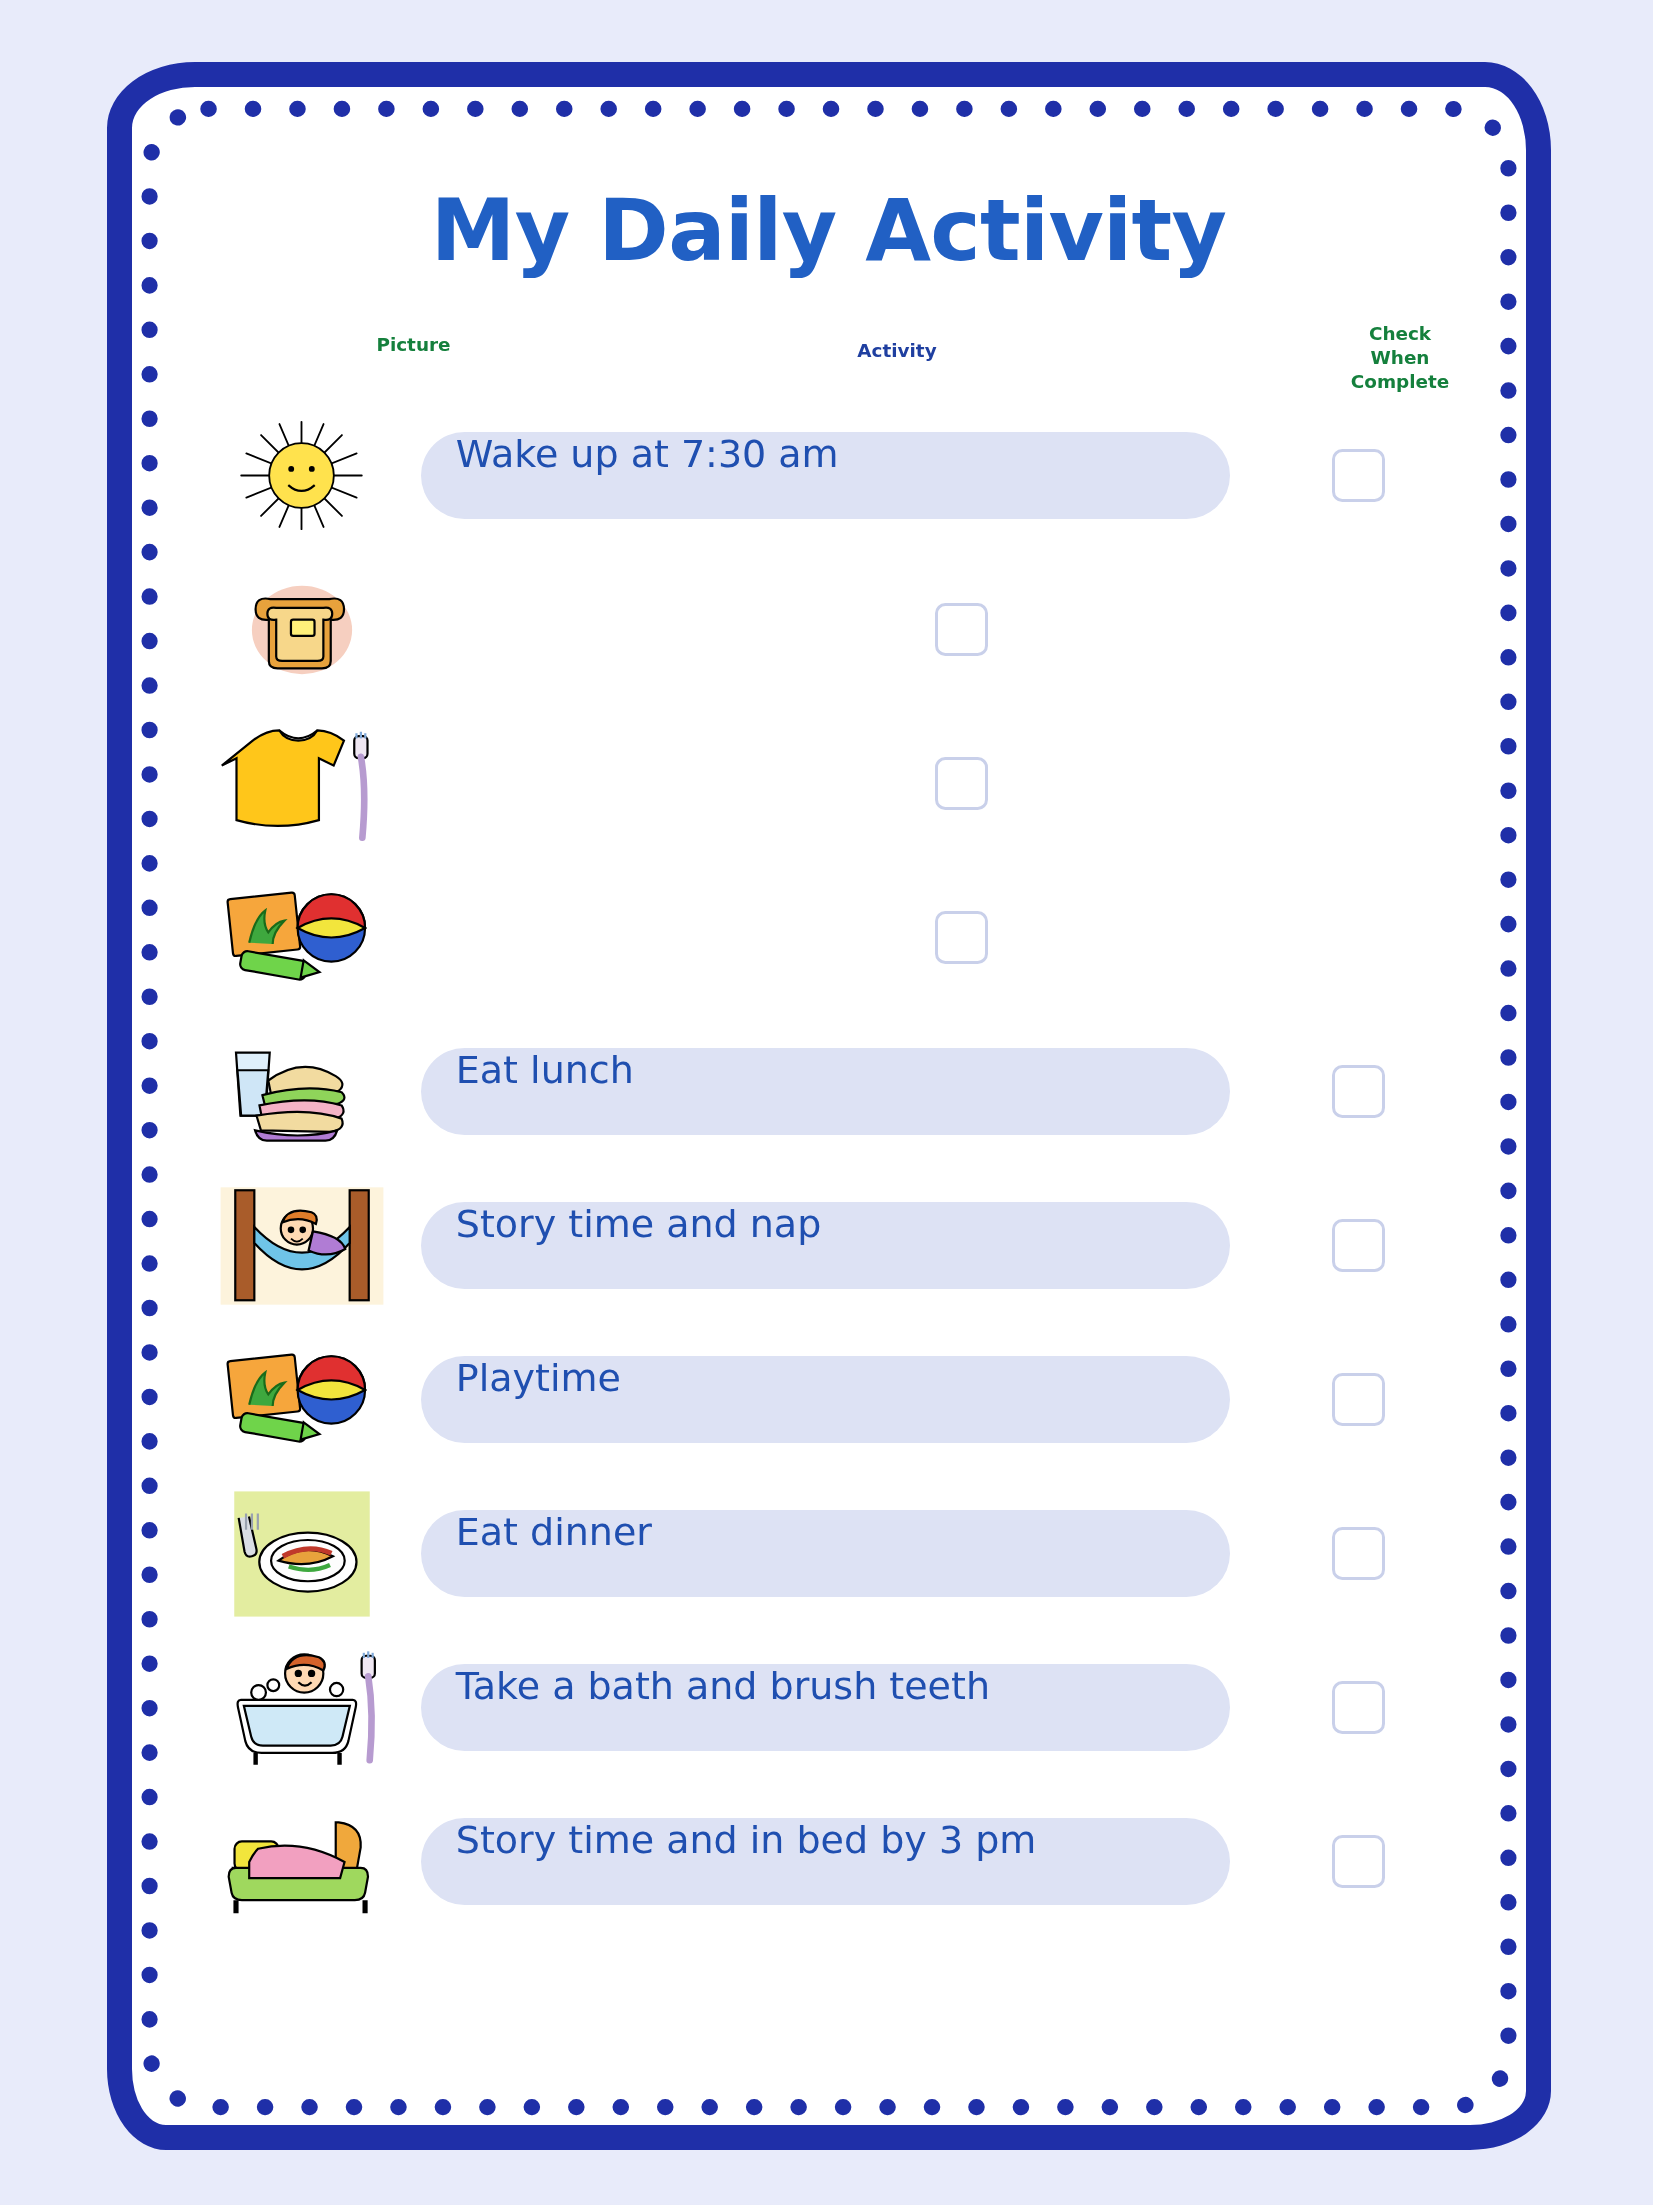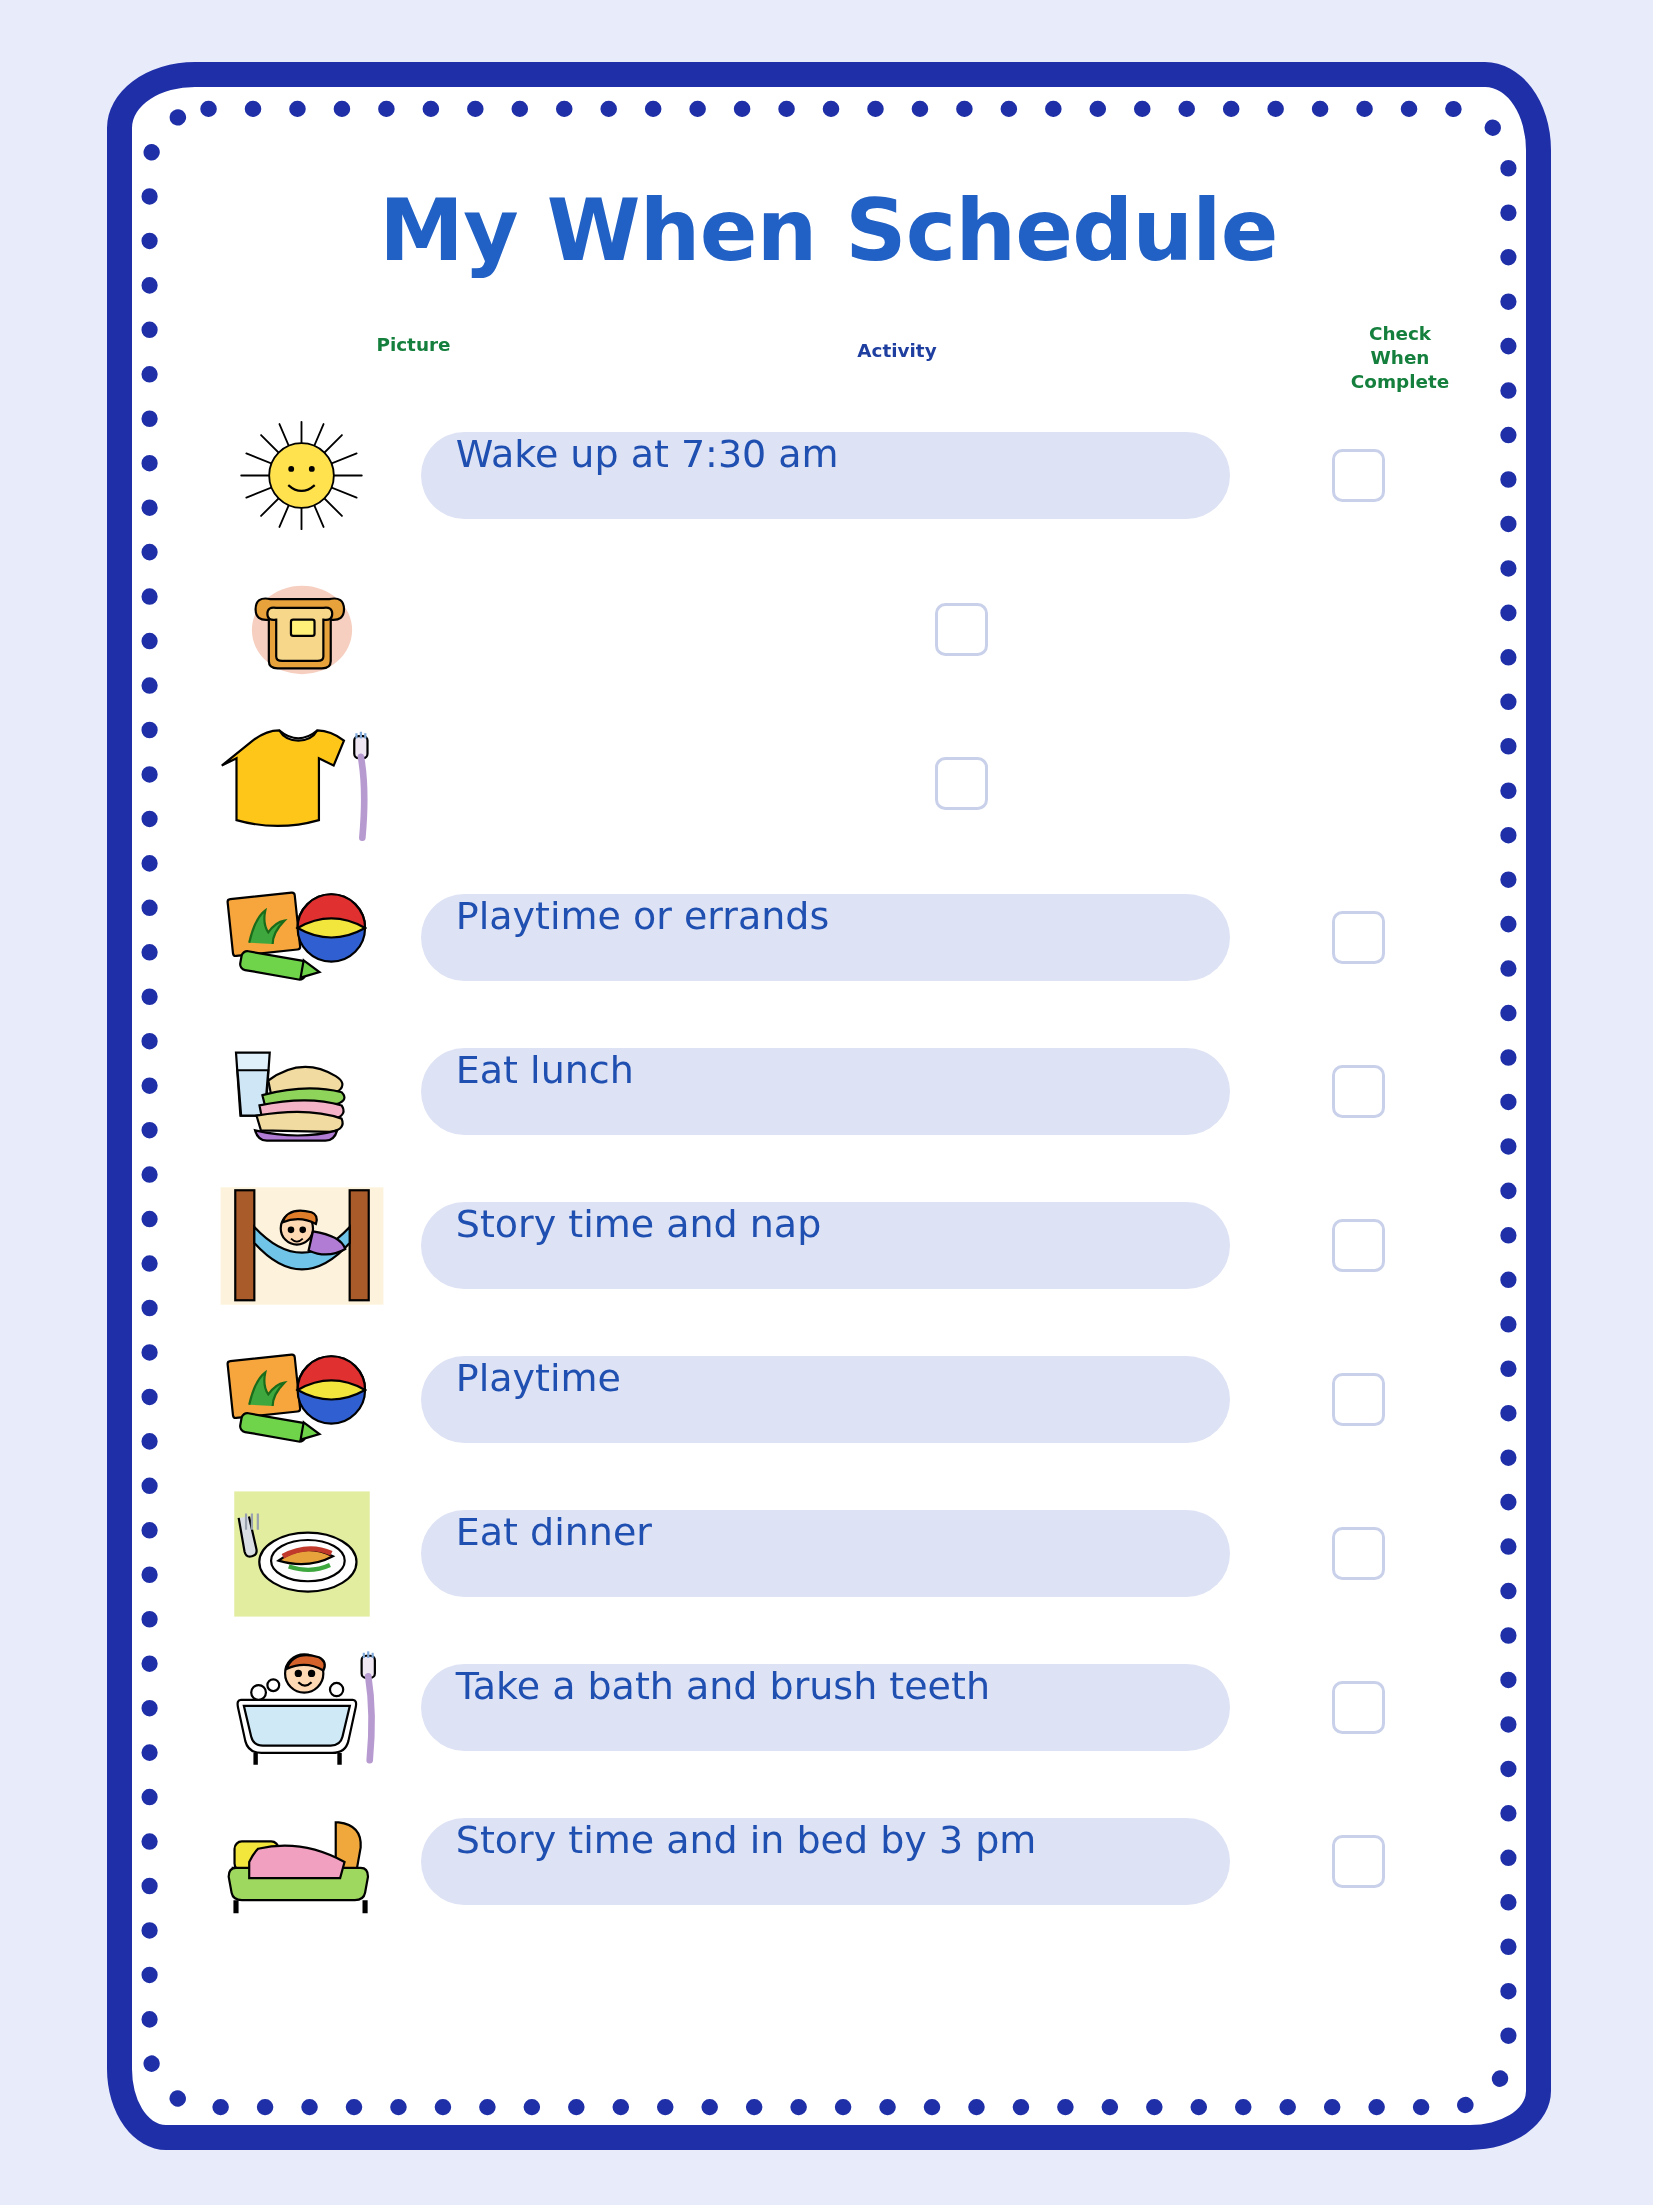--- a/index.html
+++ b/index.html
@@ -162,21 +162,21 @@
 <div class="page">
 
   <div class="blue-frame"></div>
 
   <svg class="dotted-svg" viewBox="0 0 1905 2775">
     <rect x="28" y="28" width="1849" height="2719" rx="80" ry="80" fill="none" stroke="#1f2fa8" stroke-width="22" stroke-linecap="round" stroke-dasharray="0.5 60"></rect>
   </svg>
 
   <div class="content">
 
-    <div class="title">My When Schedule</div>
+    <div class="title">My Daily Activity</div>
 
     <div class="col-headers">
       <div class="hdr-picture">Picture</div>
       <div class="hdr-activity">Activity</div>
       <div class="hdr-check">
         <div>Check</div>
         <div>When</div>
         <div>Complete</div>
       </div>
     </div>
@@ -270,23 +270,20 @@
               <circle cx="160" cy="72" r="46" fill="#2f5fd0"></circle>
               <path d="M114 72 a46 46 0 0 1 92 0 z" fill="#e03030"></path>
               <path d="M114 72 q46 -26 92 0 q-46 26 -92 0z" fill="#f2e53c"></path>
               <g fill="#6fd44a">
                 <rect x="36" y="110" width="90" height="26" rx="8" transform="rotate(10 81 123)"></rect>
               </g>
               <path d="M120 118 l24 12 l-24 12 z" fill="#6fd44a" stroke="#000" stroke-width="3" transform="rotate(10 132 130)"></path>
             </g>
           </svg>
         </div>
-        <div class="label-cell">
-          <span class="label-text">Playtime or errands</span>
-        </div>
         <div class="check-cell">
           <div class="checkbox"></div>
         </div>
       </div>
 
       <div class="row">
         <div class="pic-cell">
           <svg width="176" height="125" viewBox="0 0 240 170">
             <g stroke="#000" stroke-width="3">
               <path d="M30 32 l46 0 l-6 86 l-34 0 z" fill="#dff0fb"></path>

